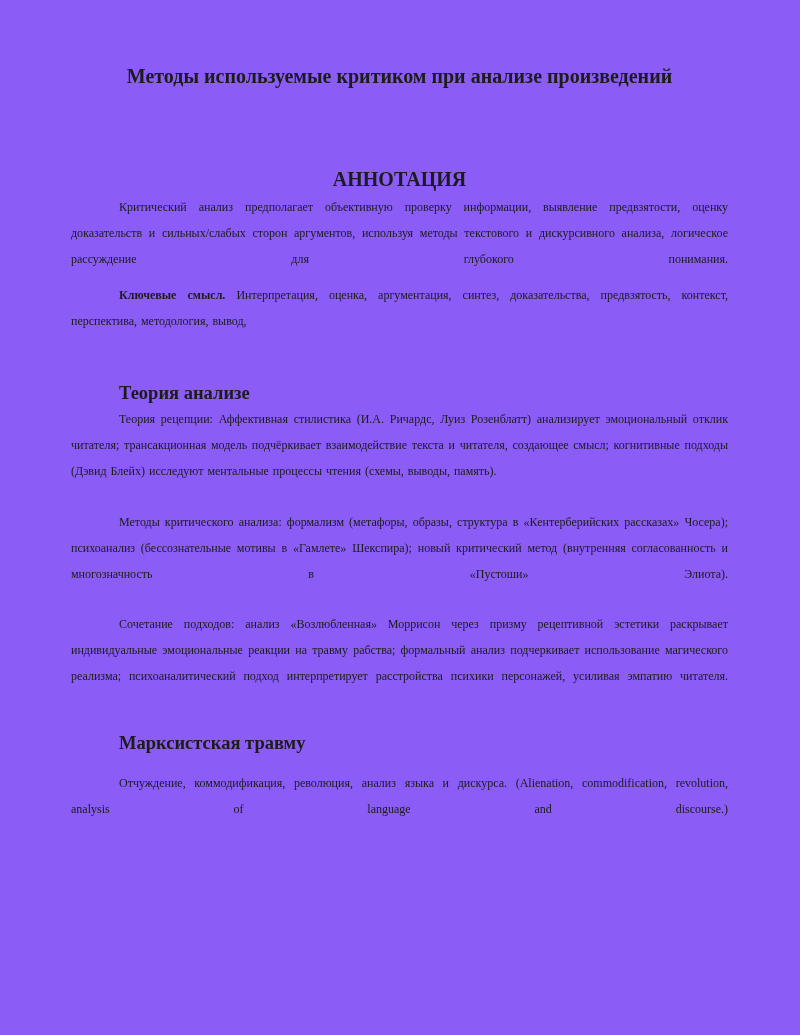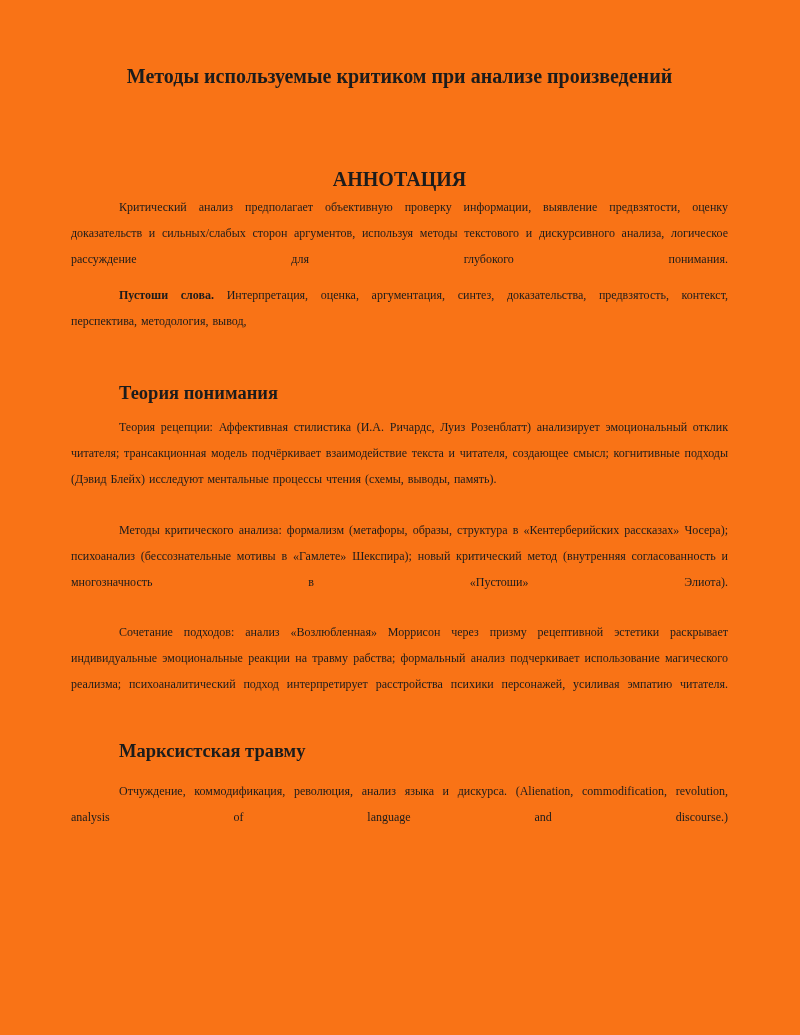--- a/index.html
+++ b/index.html
@@ -6,21 +6,21 @@
     margin: 0;
     padding: 0;
     background: #ffffff;
   }
   .page {
     position: relative;
     width: 800px;
     height: 1035px;
     box-sizing: border-box;
     padding: 63px 72px 0 71px;
-    background: #f97316;
+    background: #8b5cf6;
     color: #1c1c1c;
     font-family: "Liberation Serif", "DejaVu Serif", serif;
     overflow: hidden;
   }
   .doc-title {
     margin: 0;
     font-size: 20px;
     line-height: 26px;
     font-weight: bold;
     text-align: center;
@@ -38,21 +38,21 @@
     line-height: 26px;
     text-align: justify;
     text-indent: 48px;
     word-spacing: 1px;
   }
   .justify-all {
     text-align-last: justify;
   }
   .p-annotation { margin-top: 2px; }
   .p-keywords   { margin-top: 10px; }
-  .p-theory     { margin-top: 8px; }
+  .p-theory     { margin-top: 0; }
   .p-combo      { margin-top: 24px; }
   .p-methods    { margin-top: 25px; }
   .p-marx       { margin-top: 14px; }
   .section-heading {
     margin: 0;
     font-size: 18.5px;
     line-height: 26px;
     font-weight: bold;
     text-indent: 48px;
     text-align: left;
@@ -65,23 +65,23 @@
 <body>
 
 <div class="page">
 
   <h1 class="doc-title">Методы используемые критиком при анализе произведений</h1>
 
   <h2 class="annotation-heading">АННОТАЦИЯ</h2>
 
   <p class="body-par justify-all p-annotation">Критический анализ предполагает объективную проверку информации, выявление предвзятости, оценку доказательств и сильных/слабых сторон аргументов, используя методы текстового и дискурсивного анализа, логическое рассуждение для глубокого понимания.</p>
 
-  <p class="body-par p-keywords"><span class="keywords-label">Пустоши слова.</span> <span>Интерпретация, оценка, аргументация, синтез, доказательства, предвзятость, контекст, перспектива, методология, вывод,</span></p>
+  <p class="body-par p-keywords"><span class="keywords-label">Ключевые смысл.</span> <span>Интерпретация, оценка, аргументация, синтез, доказательства, предвзятость, контекст, перспектива, методология, вывод,</span></p>
 
-  <h3 class="section-heading heading-reception">Теория понимания</h3>
+  <h3 class="section-heading heading-reception">Теория анализе</h3>
 
   <p class="body-par p-theory">Теория рецепции: Аффективная стилистика (И.А. Ричардс, Луиз Розенблатт) анализирует эмоциональный отклик читателя; трансакционная модель подчёркивает взаимодействие текста и читателя, создающее смысл; когнитивные подходы (Дэвид Блейх) исследуют ментальные процессы чтения (схемы, выводы, память).</p>
 
   <p class="body-par justify-all p-methods">Методы критического анализа: формализм (метафоры, образы, структура в «Кентерберийских рассказах» Чосера); психоанализ (бессознательные мотивы в «Гамлете» Шекспира);  новый критический метод (внутренняя согласованность и многозначность в «Пустоши» Элиота).</p>
 
   <p class="body-par justify-all p-combo">Сочетание подходов: анализ «Возлюбленная» Моррисон через призму рецептивной эстетики раскрывает индивидуальные эмоциональные реакции на травму рабства; формальный анализ подчеркивает использование магического реализма; психоаналитический подход интерпретирует расстройства психики персонажей, усиливая эмпатию читателя.</p>
 
   <h3 class="section-heading heading-marx">Марксистская травму</h3>
 
   <p class="body-par justify-all p-marx">Отчуждение, коммодификация, революция, анализ языка и дискурса. (Alienation, commodification, revolution, analysis of language and discourse.)</p>

